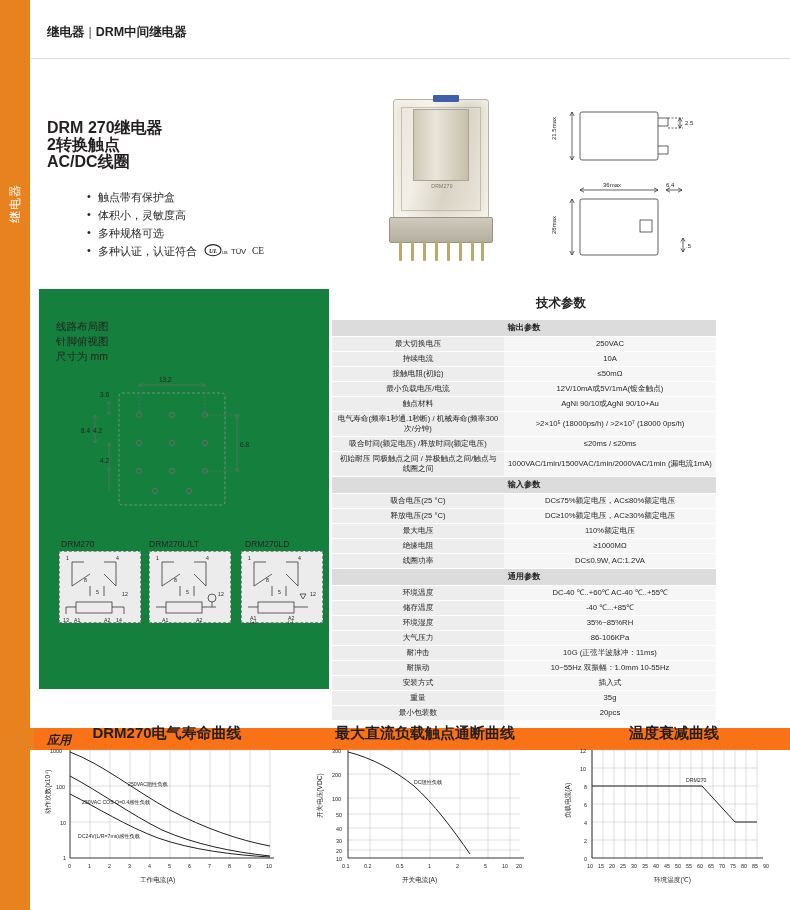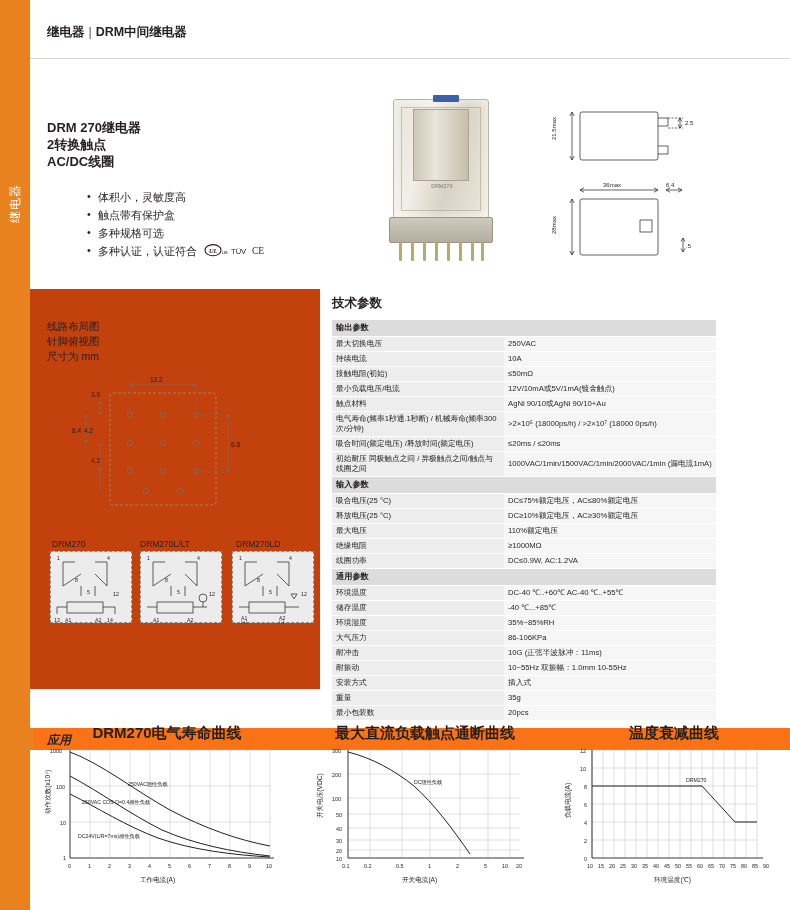--- a/index.html
+++ b/index.html
@@ -38,21 +38,21 @@
   .header .rule {
     position:absolute; left:0; top:58px; width:760px; height:1px; background:#d9d9d9;
   }
   
   .topblock {
     position:absolute; left:30px; top:59px; width:760px; height:230px;
     background:#fff;
   }
   .prod-title {
     position:absolute; left:17px; top:60px;
-    font-size:13px; font-weight:bold; line-height:17px;
+    font-size:16px; font-weight:bold; line-height:17px;
   }
   .bullets {
     position:absolute; left:17px; top:118px;
     font-size:11px; line-height:18px;
   }
   .bullets li { margin:0; padding:0; list-style:none; position:relative; padding-left:11px;}
   .bullets li:before {
     content:"•"; position:absolute; left:0; top:-1px; color:#231f20;
   }
   .certs { display:inline-block; margin-left:4px; vertical-align:-2px;text-align:right;}
@@ -92,38 +92,38 @@
   .relay-photo .lbl {
     position:absolute; left:30px; top:92px; width:74px;
     font-size:5px; color:#7a7366; text-align:center; letter-spacing:.3px;
   }
   
   .dim-area { position:absolute; left:490px; top:35px; width:250px; height:195px; }
   .dim-area svg { display:block; }
   
   .midsection { position:absolute; left:30px; top:289px; width:760px; height:400px; }
   .left-grey {
-    position:absolute; left:0; top:0; width:290px; height:400px;
-    background:#c2410c;
+    position:absolute; left:9px; top:0; width:290px; height:400px;
+    background:#15803d;
   }
   .left-grey .cap {
     position:absolute; left:17px; top:30px;
     font-size:10.5px; line-height:15px;
   }
   .pinout { position:absolute; left:30px; top:82px; }
   .schem-row { position:absolute; left:10px; top:250px; width:280px; }
   .schem-box {
     position:absolute; width:78px; height:72px;
     border:1px dashed #8a8a8a; background:#ececec;
   }
   .schem-name {
     position:absolute; font-size:8.5px; color:#231f20;
   }
   
-  .specs { position:absolute; left:302px; top:0; width:458px; }
+  .specs { position:absolute; left:302px; top:0; width:458px;text-align:center; }
   .specs h3 {
     margin:0; font-size:12.5px; font-weight:bold; padding:6px 0 8px 0;
   }
   table.spec { width:384px; border-collapse:collapse; font-size:7.7px; }
   table.spec td {
     border-bottom:1px solid #ffffff;
     padding:2px 4px;
     vertical-align:middle;
     line-height:10px;
   }
@@ -172,22 +172,22 @@
 </div>
 
 <div class="topblock">
   <div class="prod-title">
     <div>DRM 270继电器</div>
     <div>2转换触点</div>
     <div>AC/DC线圈</div>
   </div>
 
   <ul class="bullets">
+    <li>触点带有保护盒</li>
     <li>体积小，灵敏度高</li>
-    <li>触点带有保护盒</li>
     <li>多种规格可选</li>
     <li>
       <span>多种认证，认证符合</span>
       <span class="certs">
         <svg width="72" height="13" viewBox="0 0 72 13">
           <g>
             <ellipse cx="9" cy="6.2" rx="8" ry="5.6" fill="none" stroke="#231f20" stroke-width="1.1"></ellipse>
             <text x="5" y="8.6" font-size="6.4" font-family="Liberation Serif, serif" font-style="italic" font-weight="bold" fill="#231f20">UL</text>
           </g>
           <text x="18" y="9.6" font-size="5.2" font-family="Liberation Sans, sans-serif" fill="#231f20">us</text>

